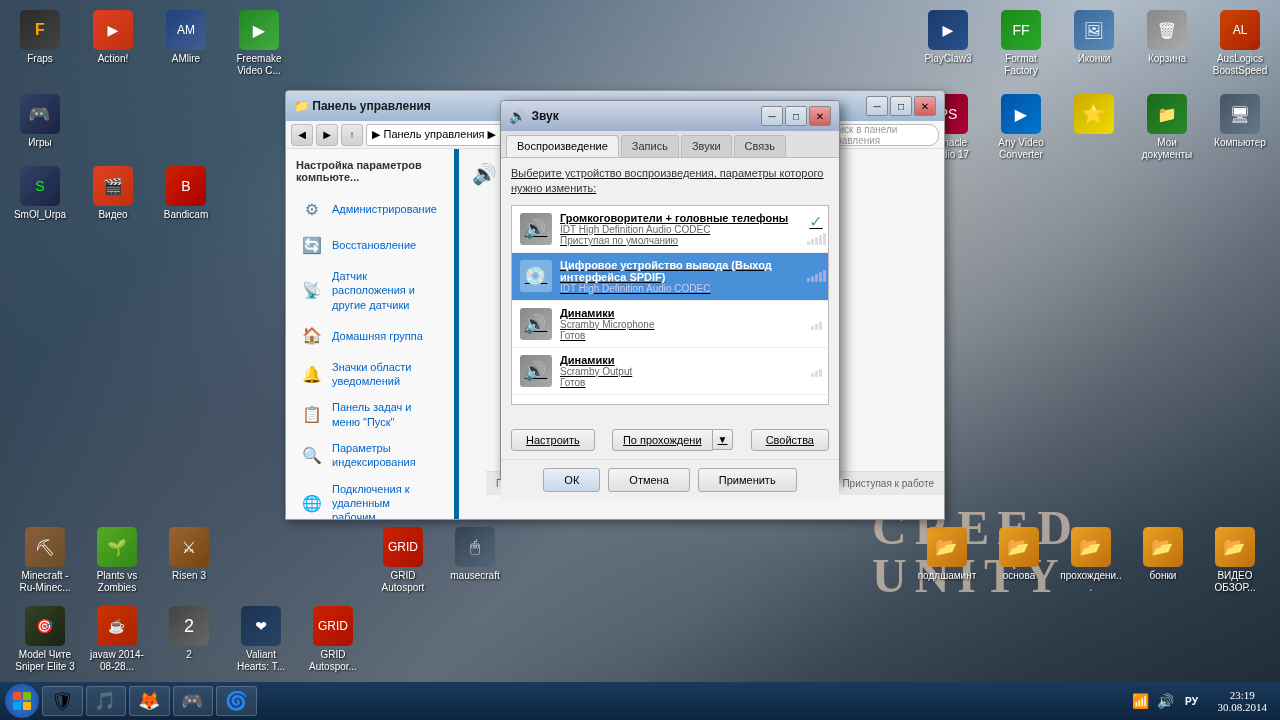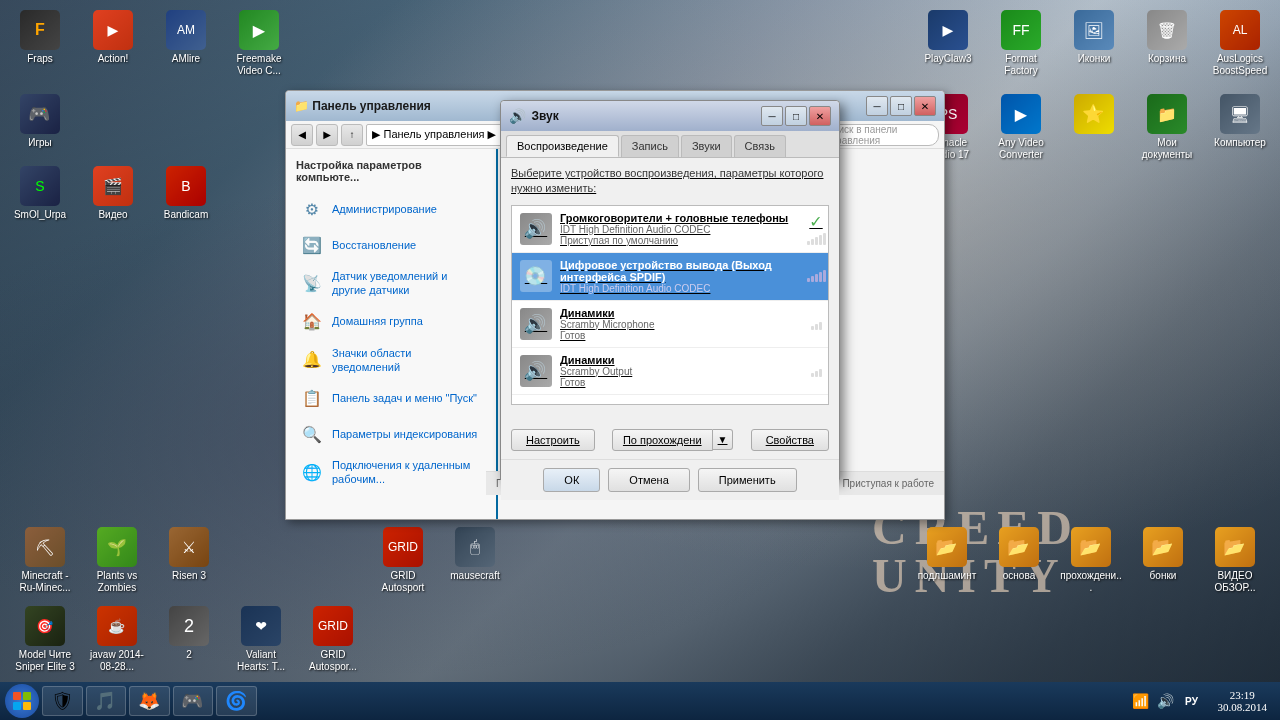--- a/index.html
+++ b/index.html
@@ -173,23 +173,23 @@
       font-size: 11px;
       color: #888;
     }
 
     .cp-body {
       display: flex;
       height: calc(100% - 58px);
     }
 
     .cp-sidebar {
-      width: 212px;
+      width: 173px;
       background: #f8f8f8;
-      border-right: 2px solid #0369a1;
+      border-right: 5px solid #0369a1;
       padding: 10px;
       overflow-y: auto;
     }
 
     .cp-sidebar-title {
       font-size: 11px;
       color: #333;
       font-weight: bold;
       margin-bottom: 8px;
     }
@@ -803,21 +803,21 @@
         <div class="cp-sidebar-item">
           <div class="cp-sidebar-icon cp-icon-gear">⚙</div>
           <span class="cp-sidebar-label">Администрирование</span>
         </div>
         <div class="cp-sidebar-item">
           <div class="cp-sidebar-icon cp-icon-restore">🔄</div>
           <span class="cp-sidebar-label">Восстановление</span>
         </div>
         <div class="cp-sidebar-item">
           <div class="cp-sidebar-icon cp-icon-sensor">📡</div>
-          <span class="cp-sidebar-label">Датчик уведомлений и другие датчики</span>
+          <span class="cp-sidebar-label">Датчик расположения и другие датчики</span>
         </div>
         <div class="cp-sidebar-item">
           <div class="cp-sidebar-icon cp-icon-home">🏠</div>
           <span class="cp-sidebar-label">Домашняя группа</span>
         </div>
         <div class="cp-sidebar-item">
           <div class="cp-sidebar-icon cp-icon-notify">🔔</div>
           <span class="cp-sidebar-label">Значки области уведомлений</span>
         </div>
         <div class="cp-sidebar-item">

